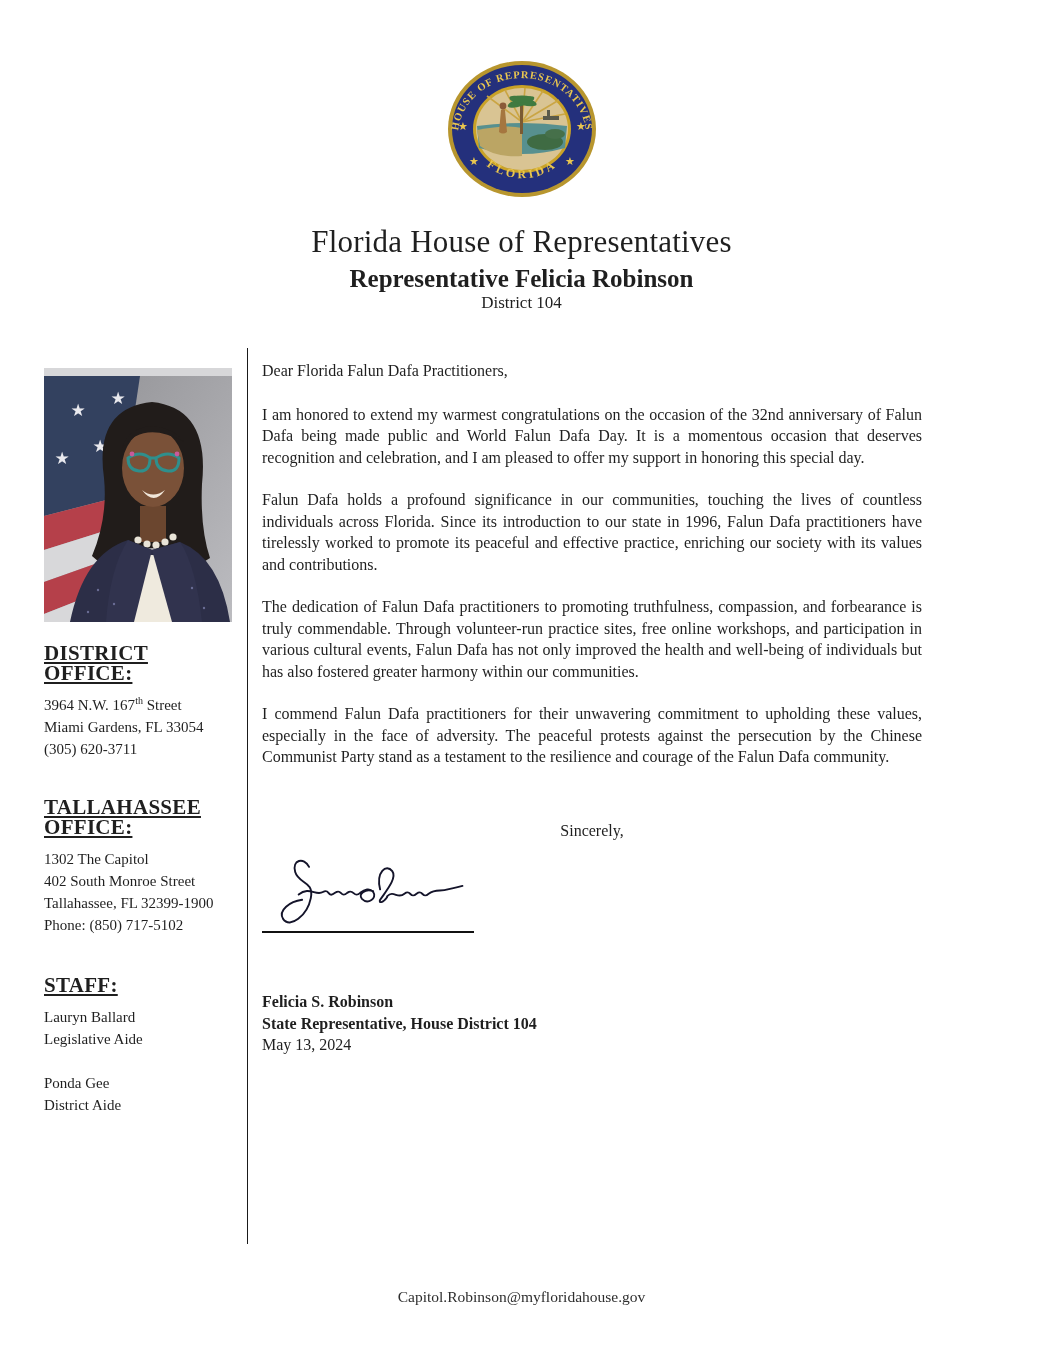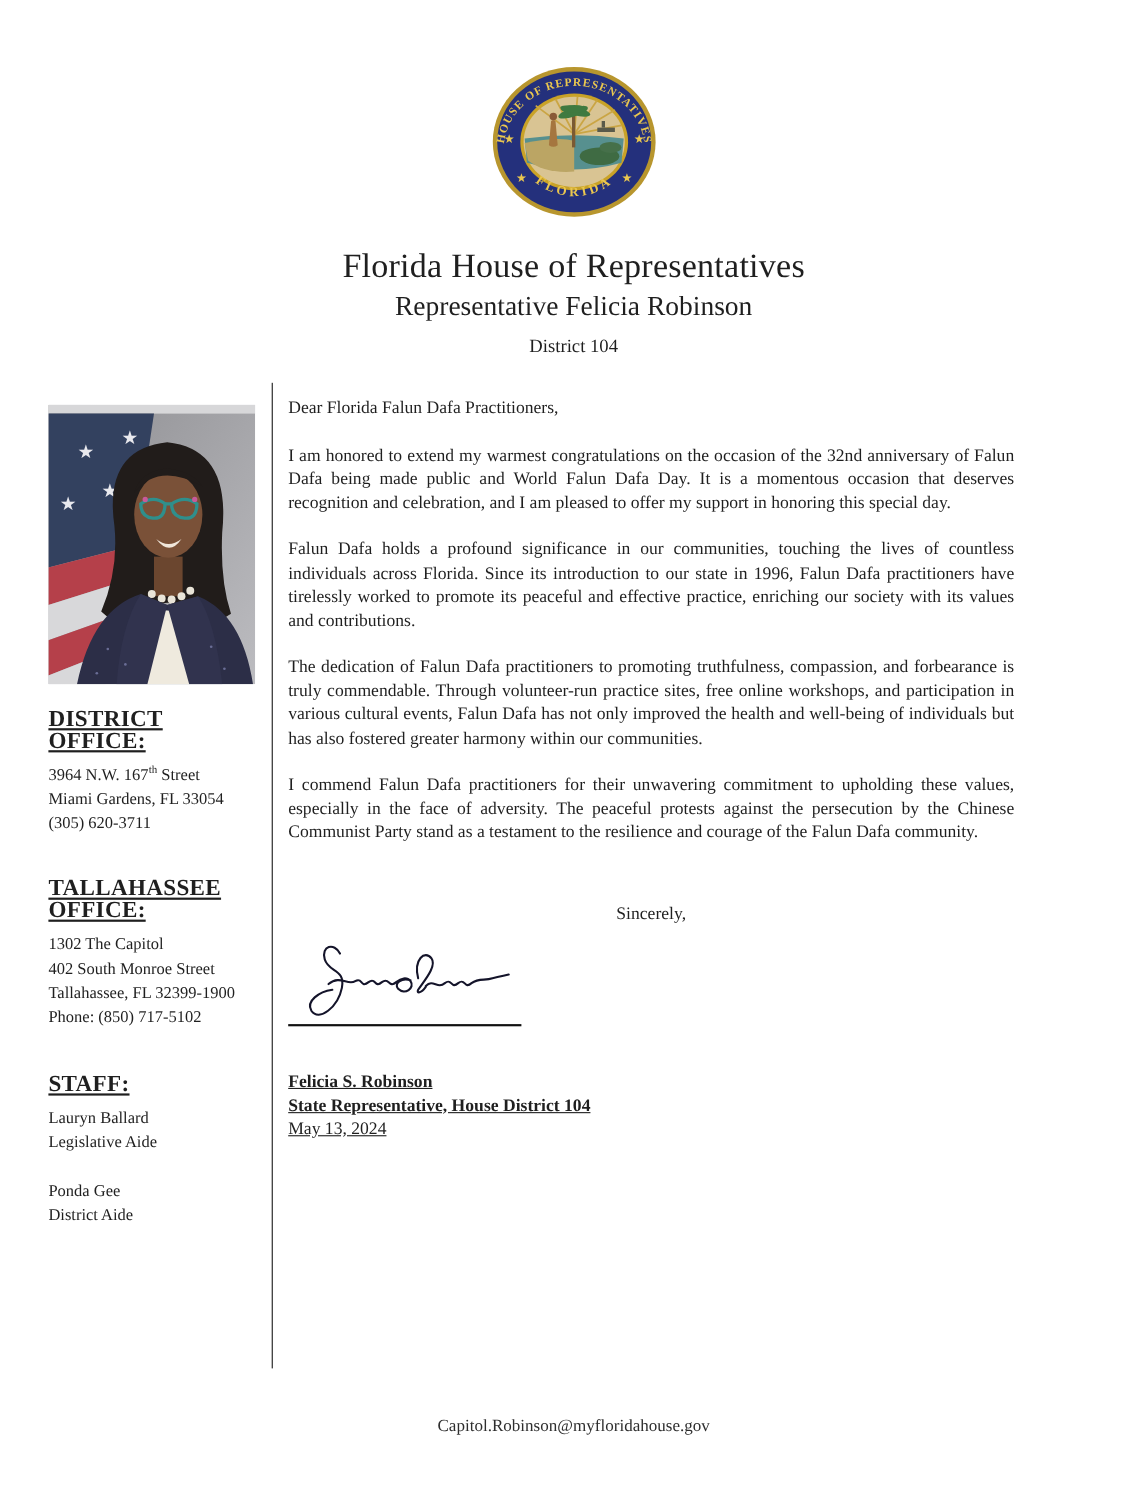--- a/index.html
+++ b/index.html
@@ -26,22 +26,22 @@
   }
   .header-block {
     position: absolute;
     top: 224px;
     left: 0;
     width: 100%;
     text-align: center;
     line-height: 1.18;
   }
   .header-title { font-size: 31px; font-weight: 400; letter-spacing: 0.2px; }
-  .header-subtitle { font-size: 25px; font-weight: 400; margin-top: 3px; }
-  .header-district { font-size: 17px; margin-top: 12px; }
+  .header-subtitle { font-size: 25px; font-weight: 700; margin-top: 3px; }
+  .header-district { font-size: 17px; margin-top: 0; }
 
   
   .divider {
     position: absolute;
     left: 247px;
     top: 348px;
     width: 1px;
     height: 896px;
     background: #1a1a1a;
   }
@@ -74,21 +74,21 @@
     width: 660px;
     font-size: 16px;
     line-height: 21.5px;
   }
   .salutation { margin-bottom: 22px; }
   .para { text-align: justify; margin-bottom: 21px; }
   .closing { margin-top: 52px; text-align: center; }
   .signature-block { margin-top: 12px; width: 212px; }
   .signature-svg { display: block; width: 212px; height: 78px; overflow: visible; }
   .signature-line { border-bottom: 2px solid #111; width: 212px; }
-  .signoff { margin-top: 40px; line-height: 21.5px; text-decoration: underline; }
+  .signoff { margin-top: 58px; line-height: 21.5px; }
   .signoff .name, .signoff .role { font-weight: bold; }
 
   
   .footer {
     position: absolute;
     top: 1288px;
     left: 0;
     width: 100%;
     text-align: center;
     font-size: 15.5px;

